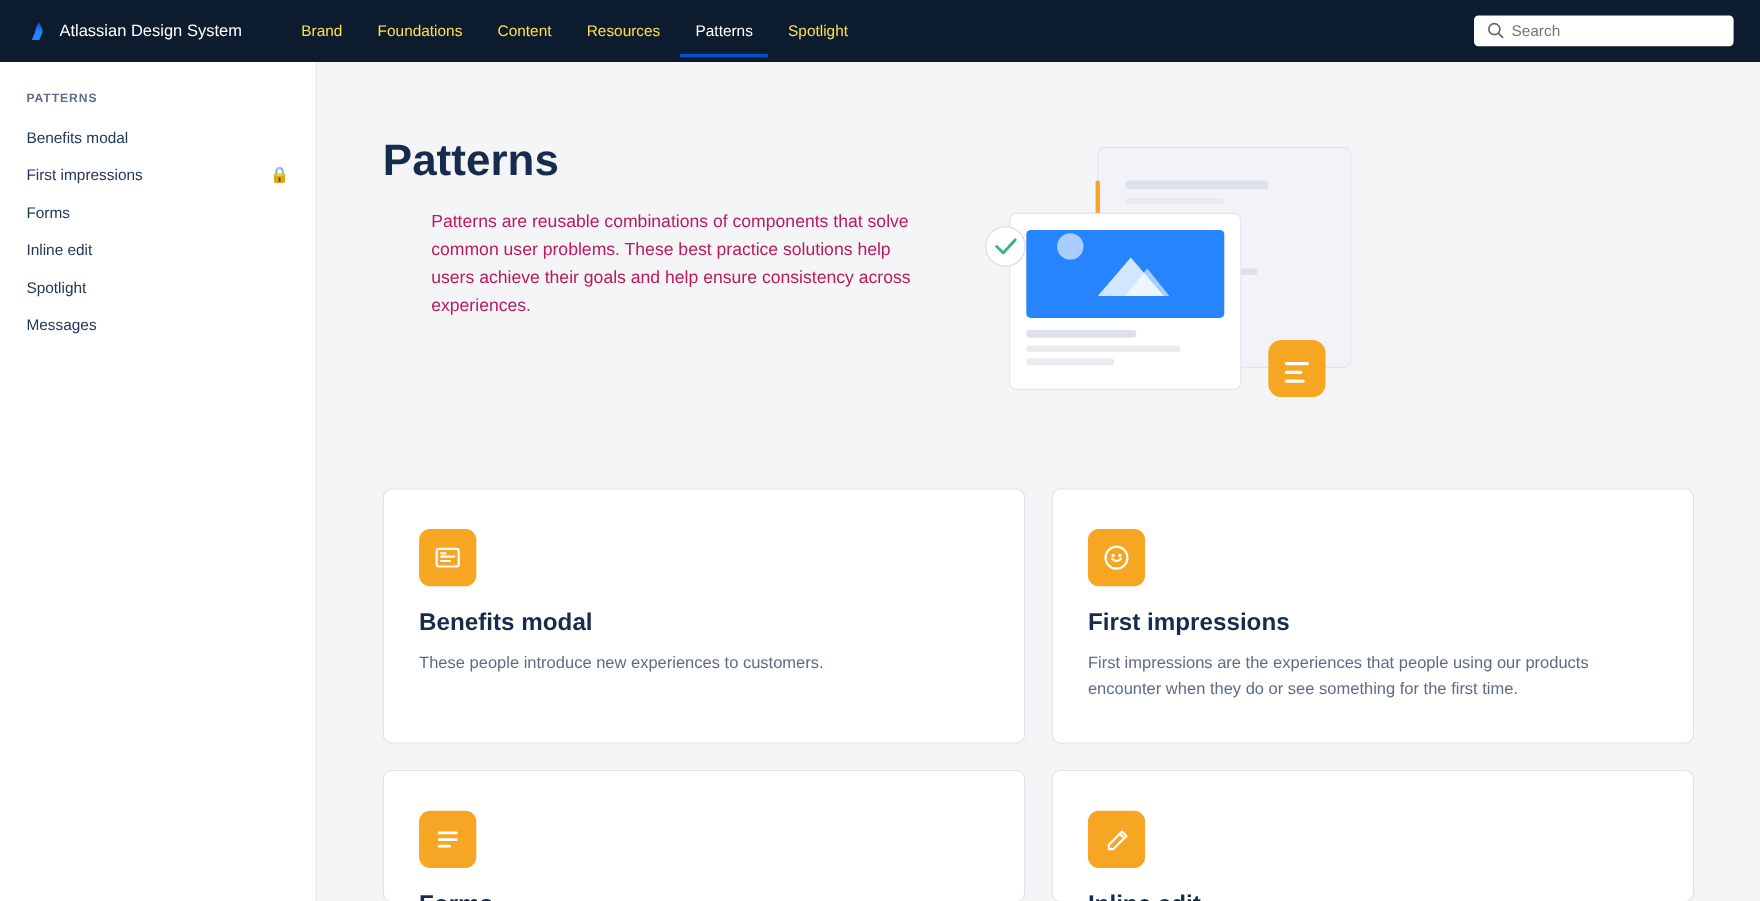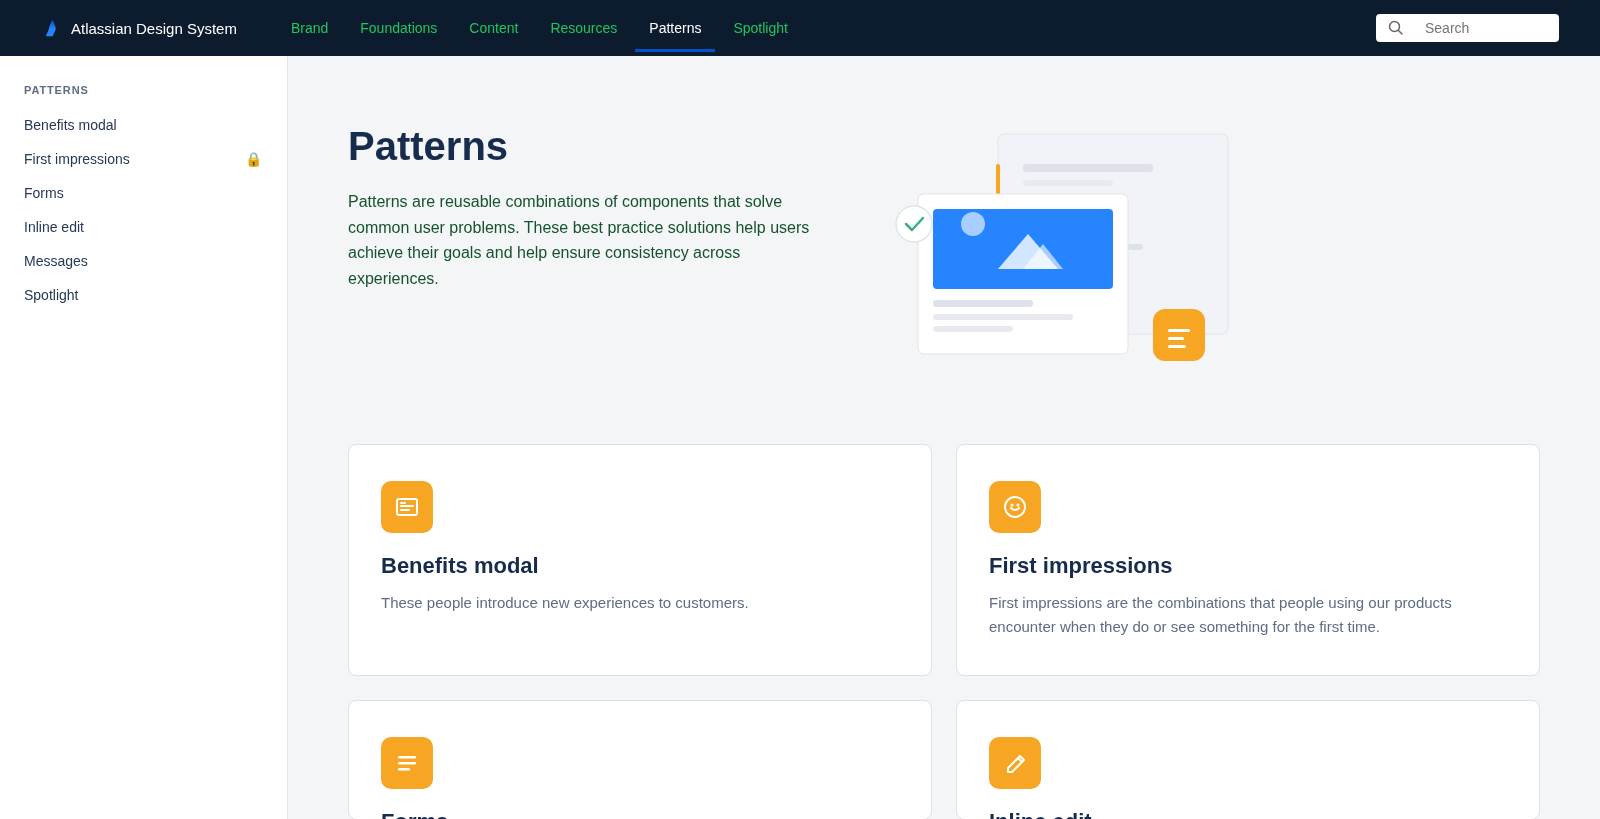--- a/index.html
+++ b/index.html
@@ -3,21 +3,21 @@
   <meta charset="utf-8">
   <style>
     * { box-sizing: border-box; margin: 0; padding: 0; }
     body { font-family: -apple-system, BlinkMacSystemFont, 'Segoe UI', sans-serif; background: #f4f5f7; }
 
     
     .navbar {
       background: #0d1b2e;
       display: flex;
       align-items: center;
-      padding: 0 41px;
+      padding: 0 24px;
       height: 56px;
       position: fixed;
       top: 0; left: 0; right: 0;
       z-index: 100;
     }
     .navbar-logo {
       display: flex;
       align-items: center;
       gap: 8px;
       color: #fff;
@@ -28,21 +28,21 @@
     }
     .atlassian-icon {
       width: 22px; height: 22px;
     }
     .navbar-nav {
       display: flex;
       gap: 4px;
       flex: 1;
     }
     .nav-item {
-      color: #22c55e;
+      color: #fde047;
       font-size: 14px;
       padding: 8px 14px;
       cursor: pointer;
       border-radius: 4px;
       text-decoration: none;
       position: relative;
     }
     .nav-item.active {
       color: #fff;
     }
@@ -53,22 +53,22 @@
       left: 0; right: 0;
       height: 3px;
       background: #0052cc;
     }
     .navbar-search {
       display: flex;
       align-items: center;
       background: #fff;
       border-radius: 4px;
       padding: 6px 12px;
-      gap: 21px;
-      width: 183px;
+      gap: 6px;
+      width: 236px;
     }
     .navbar-search input {
       border: none;
       outline: none;
       font-size: 14px;
       color: #333;
       width: 100%;
       background: transparent;
     }
     .search-icon-svg { color: #666; flex-shrink: 0; }
@@ -133,21 +133,22 @@
     }
     .hero-title {
       font-size: 40px;
       font-weight: 700;
       color: #172b4d;
       margin-bottom: 20px;
     }
     .hero-description {
       font-size: 16px;
       line-height: 1.6;
-      color: #14532d;
+      color: #be185d;
+      margin-left: 44px;
     }
     .hero-illustration {
       flex-shrink: 0;
       width: 380px;
       height: 280px;
       position: relative;
     }
 
     
     .illustration-svg {
@@ -245,24 +246,24 @@
       <span>First impressions</span>
       <span class="lock-icon">🔒</span>
     </a>
     <a class="sidebar-item">
       <span>Forms</span>
     </a>
     <a class="sidebar-item">
       <span>Inline edit</span>
     </a>
     <a class="sidebar-item">
+      <span>Spotlight</span>
+    </a>
+    <a class="sidebar-item">
       <span>Messages</span>
-    </a>
-    <a class="sidebar-item">
-      <span>Spotlight</span>
     </a>
   </aside>
 
   <main class="main-content">
 
     <section class="hero-section">
       <div class="hero-text">
         <h1 class="hero-title">Patterns</h1>
         <p class="hero-description">Patterns are reusable combinations of components that solve common user problems. These best practice solutions help users achieve their goals and help ensure consistency across experiences.</p>
       </div>
@@ -323,21 +324,21 @@
       <div class="pattern-card">
         <div class="card-icon">
           <svg width="26" height="26" viewBox="0 0 26 26" fill="none">
             <circle cx="13" cy="13" r="10" stroke="white" stroke-width="2"></circle>
             <path d="M9 14 Q13 18 17 14" stroke="white" stroke-width="2" stroke-linecap="round" fill="none"></path>
             <circle cx="10" cy="11" r="1.5" fill="white"></circle>
             <circle cx="16" cy="11" r="1.5" fill="white"></circle>
           </svg>
         </div>
         <div class="card-title">First impressions</div>
-        <div class="card-description">First impressions are the combinations that people using our products encounter when they do or see something for the first time.</div>
+        <div class="card-description">First impressions are the experiences that people using our products encounter when they do or see something for the first time.</div>
       </div>
 
       <div class="pattern-card card-partial">
         <div class="card-icon">
           <svg width="26" height="26" viewBox="0 0 26 26" fill="none">
             <rect x="4" y="6" width="18" height="2.5" rx="1.2" fill="white"></rect>
             <rect x="4" y="12" width="18" height="2.5" rx="1.2" fill="white"></rect>
             <rect x="4" y="18" width="12" height="2.5" rx="1.2" fill="white"></rect>
           </svg>
         </div>

